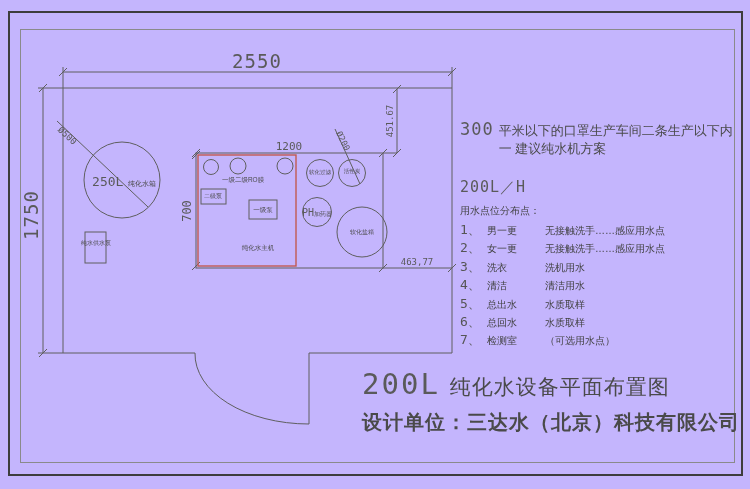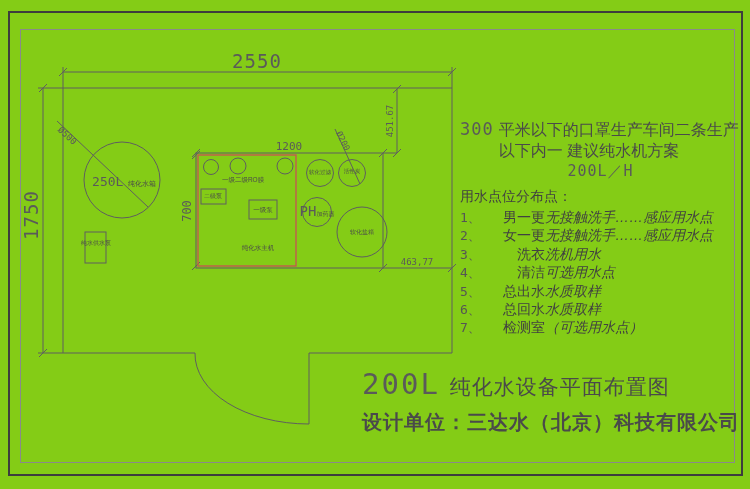--- a/index.html
+++ b/index.html
@@ -1,16 +1,16 @@
 <!DOCTYPE html>
 <html><head>
 <meta charset="utf-8">
 <style>
   html,body{margin:0;padding:0;background:#fff;}
-  .page{position:relative;width:750px;height:489px;background:#84cc16;overflow:hidden;
+  .page{position:relative;width:750px;height:489px;background:#c4b5fd;overflow:hidden;
         font-family:"Liberation Sans",sans-serif;color:#4a4a4a;}
   .border-outer{position:absolute;left:8px;top:11px;width:735px;height:465px;
         border:2px solid #3d3d3d;box-sizing:border-box;}
   .border-inner{position:absolute;left:20px;top:29px;width:715px;height:434px;
         border:1px solid #8a8a8a;box-sizing:border-box;}
   svg.plan{position:absolute;left:0;top:0;}
   .lbl{position:absolute;transform:translate(-50%,-50%);white-space:nowrap;
        color:#4a4a4a;line-height:1;}
   .rot-ccw{transform:translate(-50%,-50%) rotate(-90deg);}
   .cad{font-family:"DejaVu Sans Mono",monospace;color:#5a5a5a;}
@@ -21,28 +21,28 @@
   .t7{font-size:7px;}
   .t65{font-size:6.5px;}
   .t6{font-size:6px;}
   .t55{font-size:5.5px;}
   .dia500{transform:translate(-50%,-50%) rotate(43deg);font-size:9px;}
   .dia200{transform:translate(-50%,-50%) rotate(64deg);font-size:8.5px;}
   
   .notes{position:absolute;left:460px;top:119px;width:285px;}
   .nrow{display:flex;align-items:baseline;}
   .note1 .big{font-size:17px;letter-spacing:1px;margin-right:5px;}
-  .note1 .txt,.note2 .txt{font-size:16px;}
+  .note1 .txt,.note2 .txt{font-size:13px;}
   .note2 .big{font-size:15px;letter-spacing:1px;margin-right:4px;}
-  .note2{margin-top:0;justify-content:center;}
-  .nheader{font-size:14px;margin-top:7px;margin-bottom:3px;color:#414141;}
+  .note2{margin-top:20px;}
+  .nheader{font-size:10px;margin-top:7px;margin-bottom:3px;color:#414141;}
   .nitem{display:flex;align-items:baseline;height:18.4px;}
   .nitem .num{font-size:13px;width:27px;color:#555;}
-  .nitem .nm{font-size:14px;width:58px;color:#414141;text-align:right;}
-  .nitem .ds{font-size:14px;color:#414141;font-style:italic;}
+  .nitem .nm{font-size:10px;width:58px;color:#414141;}
+  .nitem .ds{font-size:10px;color:#414141;}
   
   .titles{position:absolute;left:362px;top:367px;}
   .title1{display:flex;align-items:baseline;}
   .title1 .big{font-size:29px;letter-spacing:2px;margin-right:10px;}
   .title1 .txt{font-size:21px;color:#4a4a4a;letter-spacing:1px;text-align:right;}
   .title2{font-size:20px;margin-top:8px;color:#4a4a4a;letter-spacing:1px;font-weight:bold;}
 </style>
 </head>
 <body>
 
@@ -106,21 +106,21 @@
     <span class="t7">纯化水箱</span>
   </div>
   <div class="lbl t6" style="left:96px;top:243px;">纯水供水泵</div>
   <div class="lbl t65" style="left:243px;top:180px;">一级二级RO膜</div>
   <div class="lbl t6" style="left:213px;top:196px;">二级泵</div>
   <div class="lbl t65" style="left:263px;top:210px;">一级泵</div>
   <div class="lbl t65" style="left:258px;top:248px;">纯化水主机</div>
   <div class="lbl t55" style="left:320px;top:173px;">软化过滤</div>
   <div class="lbl t55" style="left:352px;top:172px;">活性炭</div>
   <div class="lbl" style="left:317px;top:211px;">
-    <span class="cad" style="font-size:14px;">PH</span><span class="t6">加药器</span>
+    <span class="cad" style="font-size:10px;">PH</span><span class="t6">加药器</span>
   </div>
   <div class="lbl t6" style="left:362px;top:232px;">软化盐箱</div>
 
   <div class="notes">
     <div class="nrow note1">
       <span class="cad big">300</span>
       <span class="txt">平米以下的口罩生产车间二条生产以下内一 建议纯水机方案</span>
     </div>
     <div class="nrow note2">
       <span class="cad big">200L／H</span>
@@ -138,21 +138,21 @@
         <span class="ds">无接触洗手……感应用水点</span>
       </div>
       <div class="nitem">
         <span class="cad num">3、</span>
         <span class="nm">洗衣</span>
         <span class="ds">洗机用水</span>
       </div>
       <div class="nitem">
         <span class="cad num">4、</span>
         <span class="nm">清洁</span>
-        <span class="ds">可选用水点</span>
+        <span class="ds">清洁用水</span>
       </div>
       <div class="nitem">
         <span class="cad num">5、</span>
         <span class="nm">总出水</span>
         <span class="ds">水质取样</span>
       </div>
       <div class="nitem">
         <span class="cad num">6、</span>
         <span class="nm">总回水</span>
         <span class="ds">水质取样</span>

